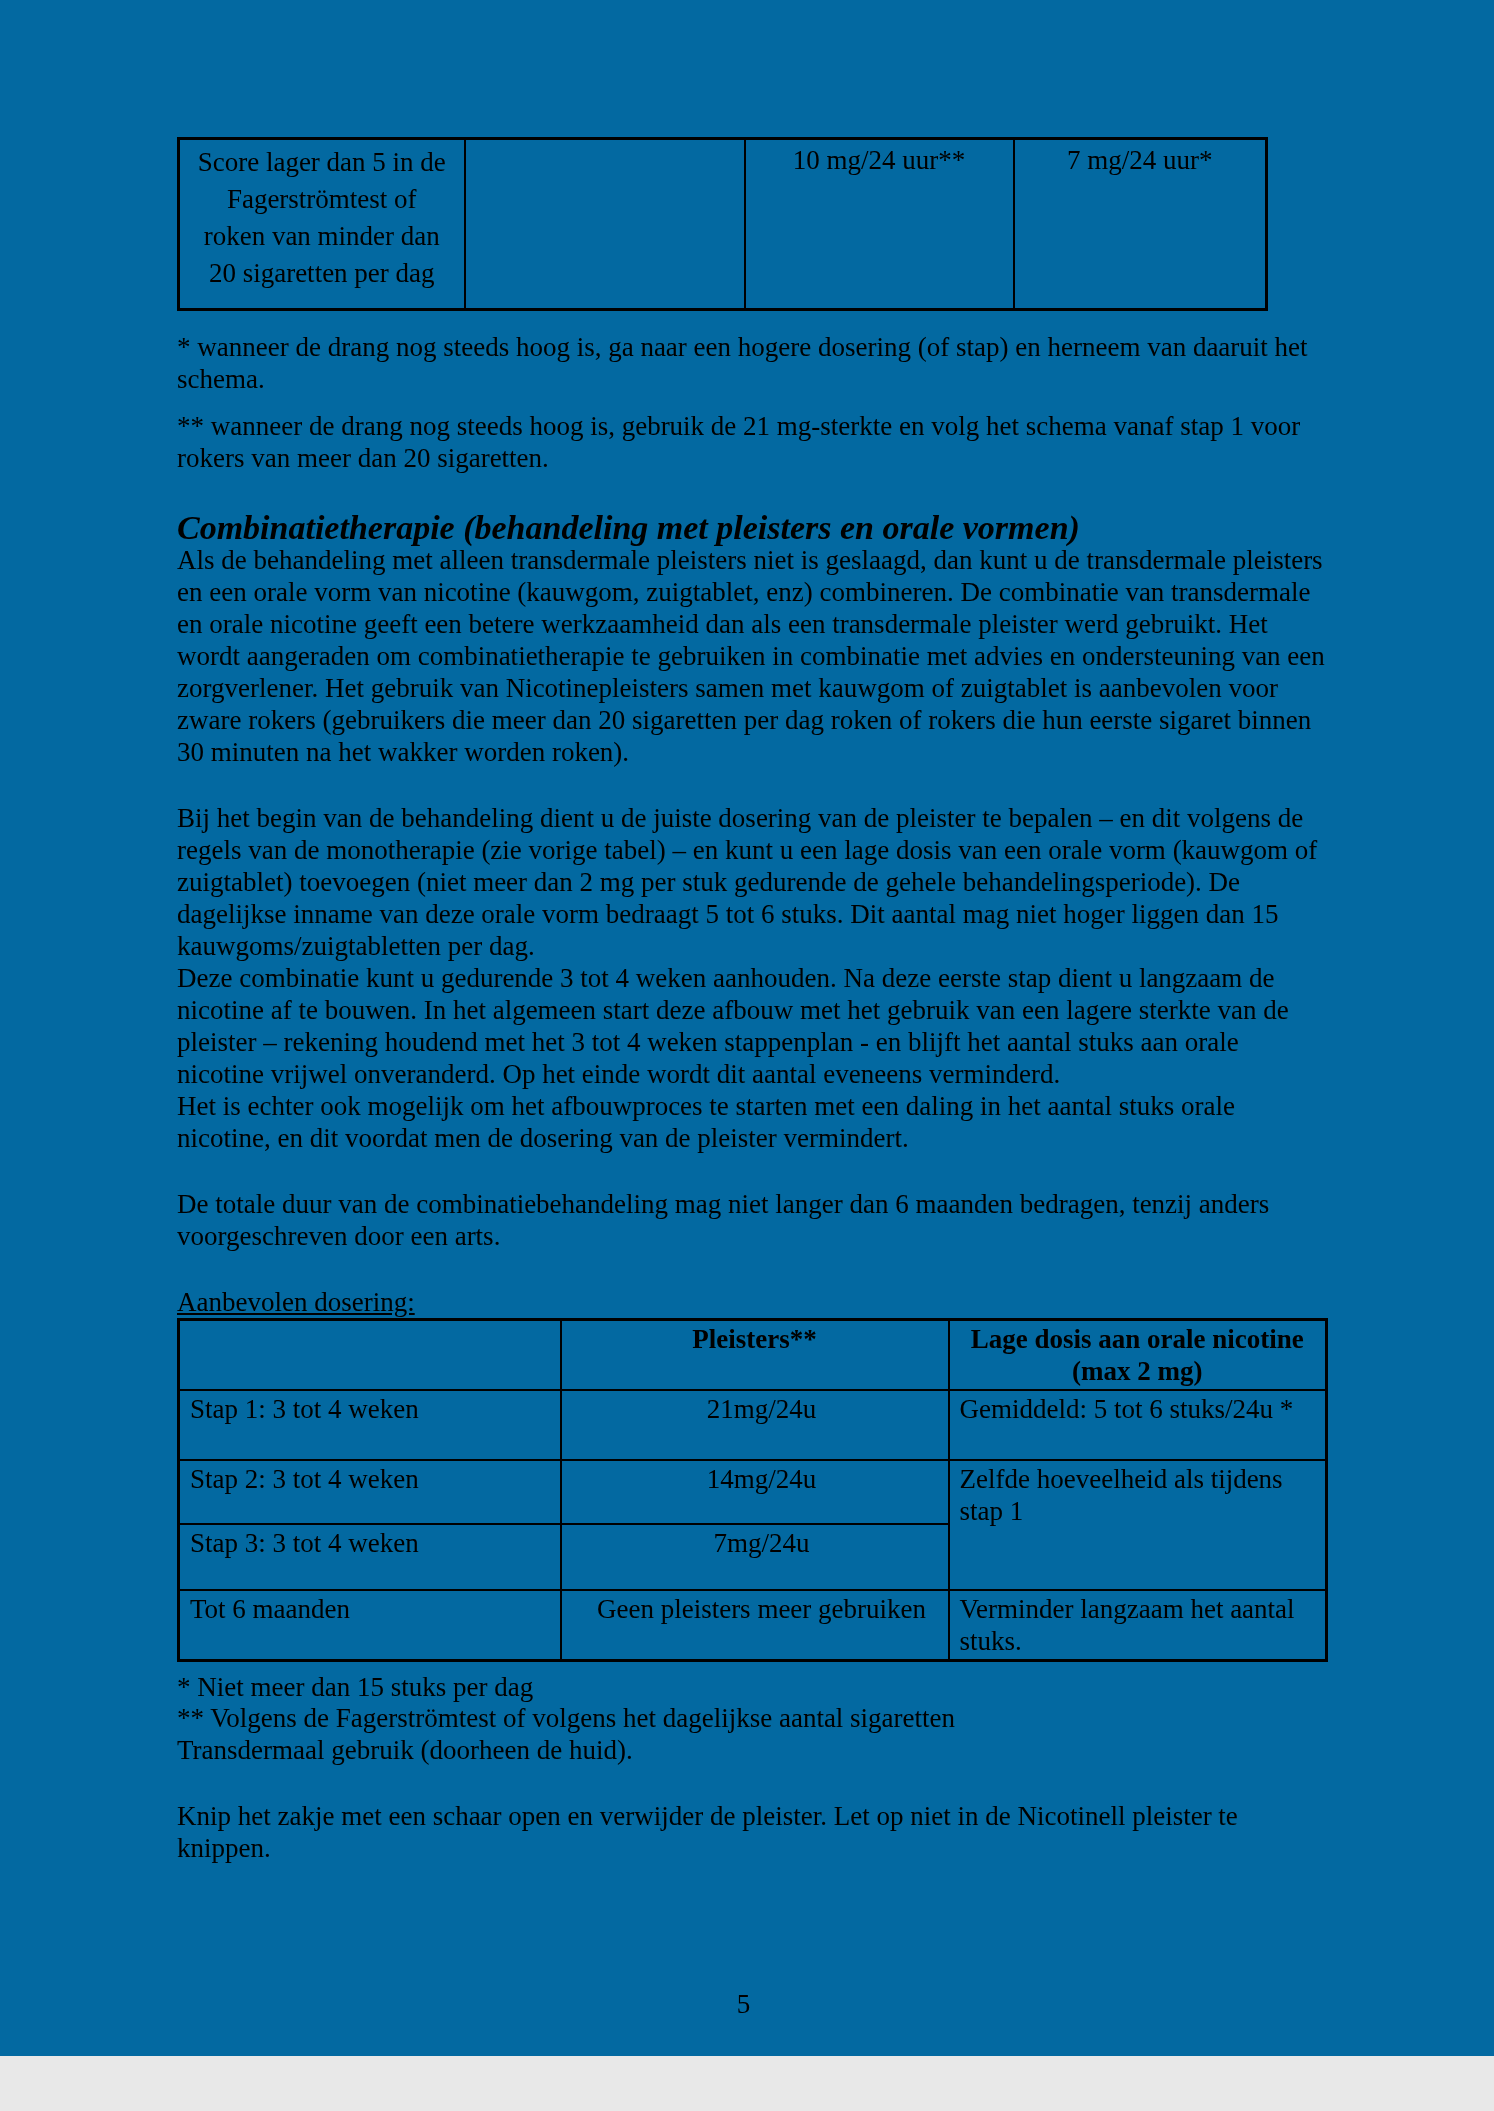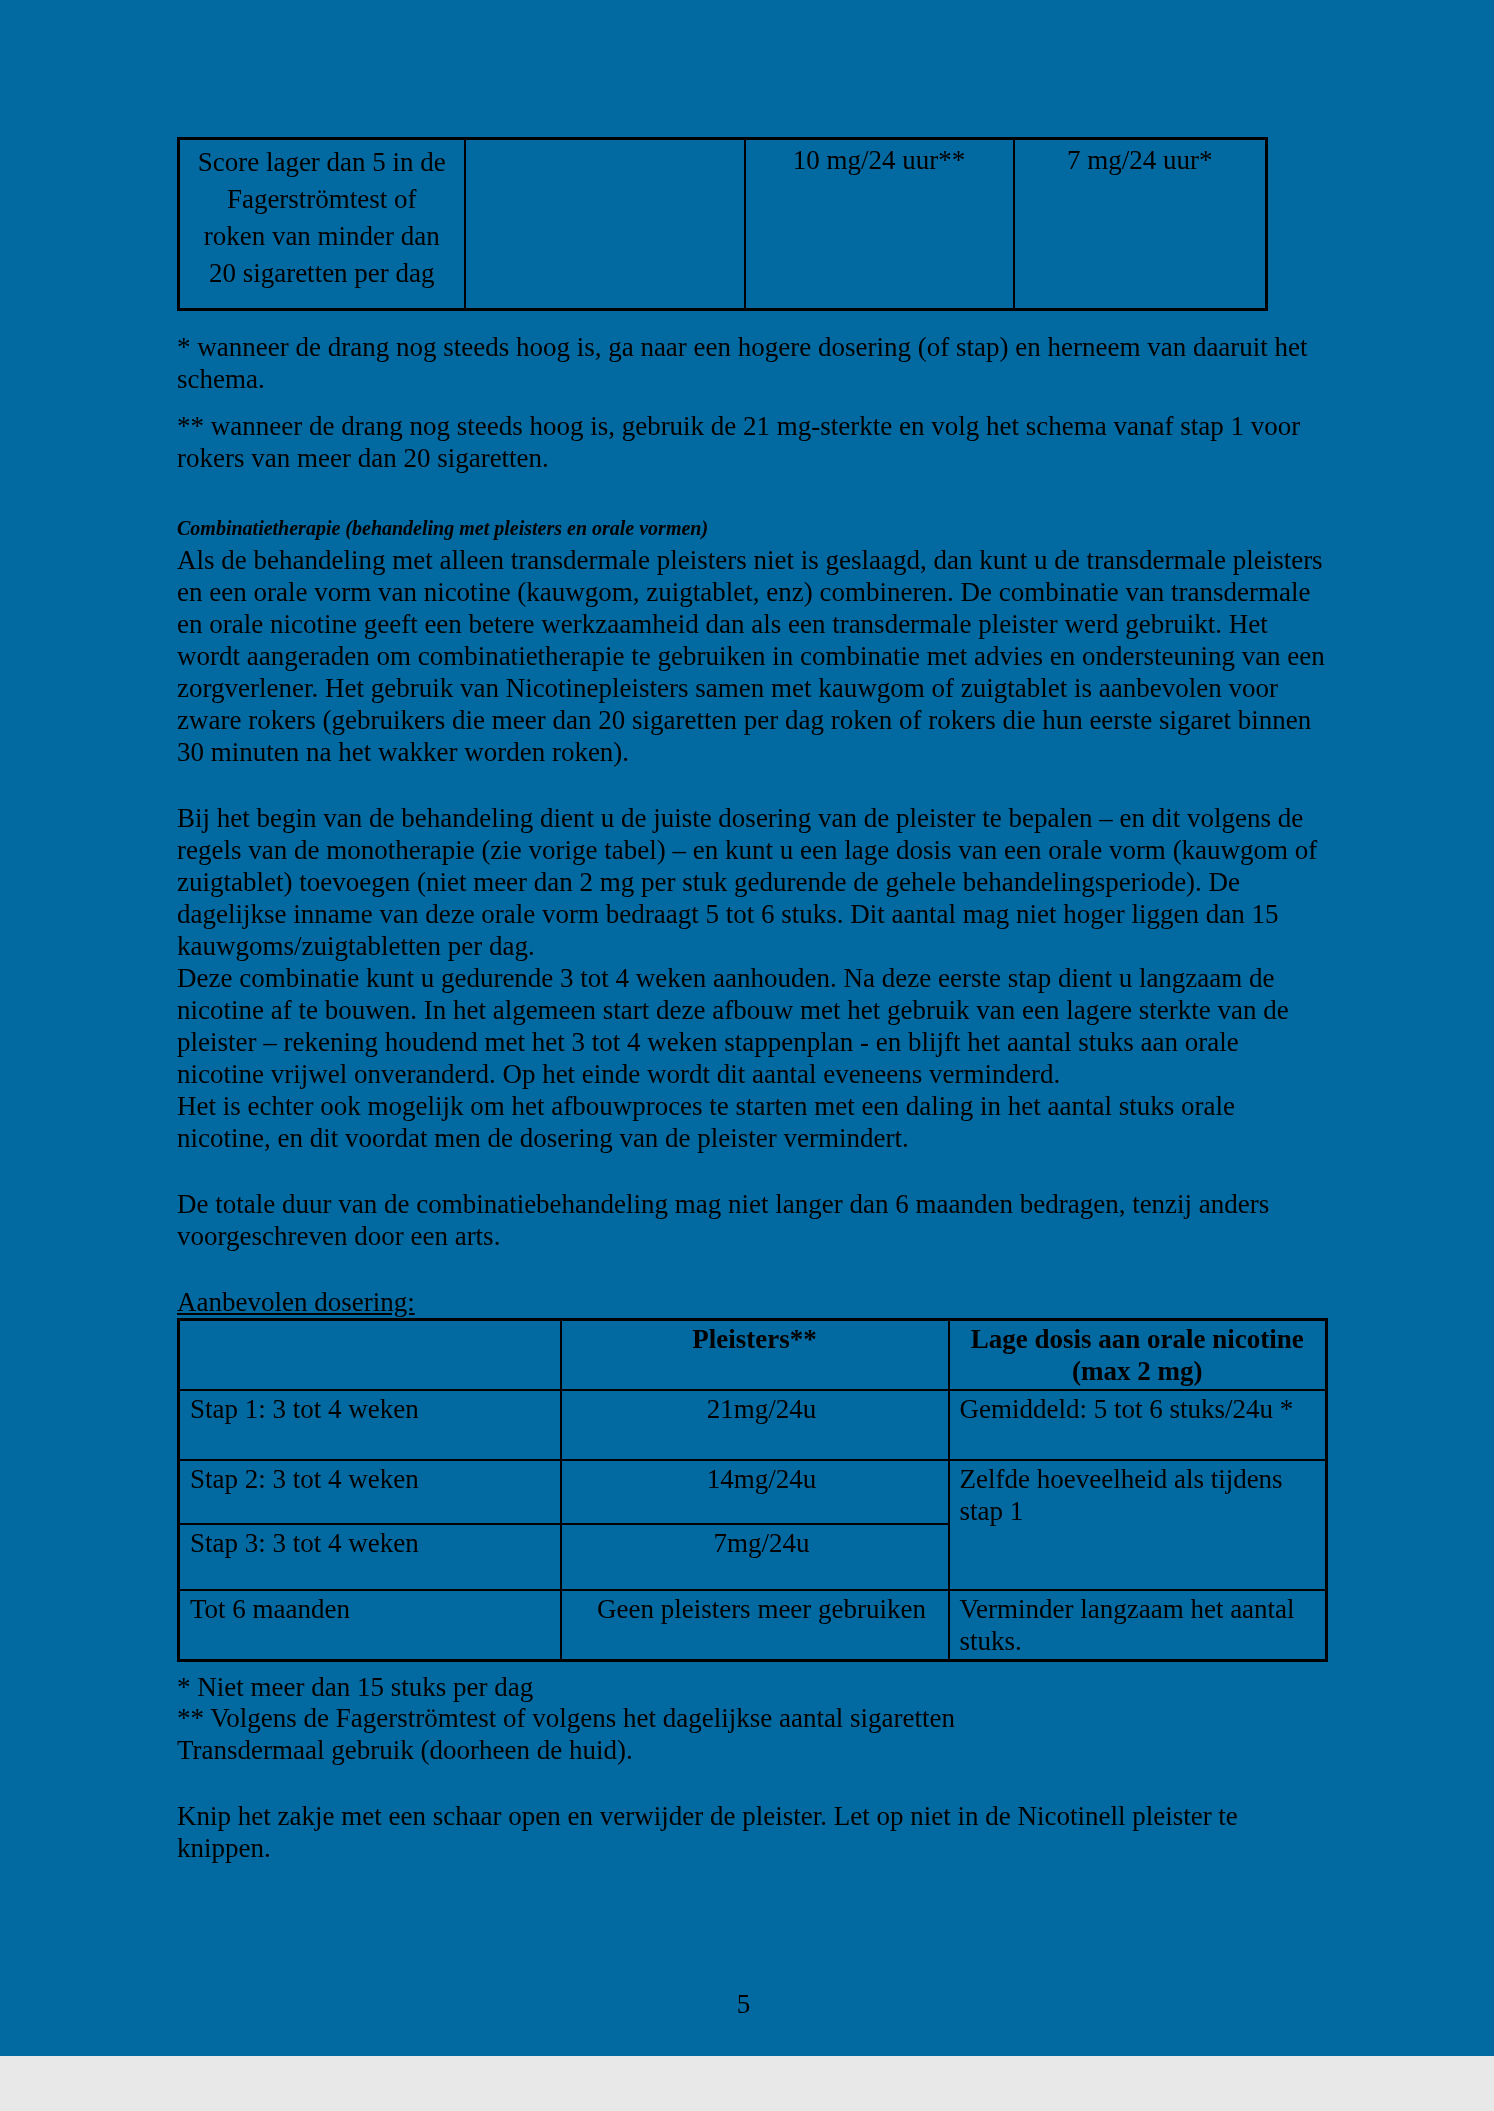--- a/index.html
+++ b/index.html
@@ -40,21 +40,21 @@
   td.t1-dose { text-align: center; padding-top: 8px; }
   .cell-line { display: block; }
 
   
   p.fn  { margin: 0; }
   p.fn1 { margin-top: 20px; }
   p.fn2 { margin-top: 15px; }
 
   
   h3.combi-heading {
-    font-size: 20px;
+    font-size: 34px;
     line-height: 32px;
     font-weight: bold;
     font-style: italic;
     margin: 38px 0 0 0;
   }
   p.body { margin: 0; }
   p.blank-before { margin-top: 34px; }
 
   
   p.dosing-label {

